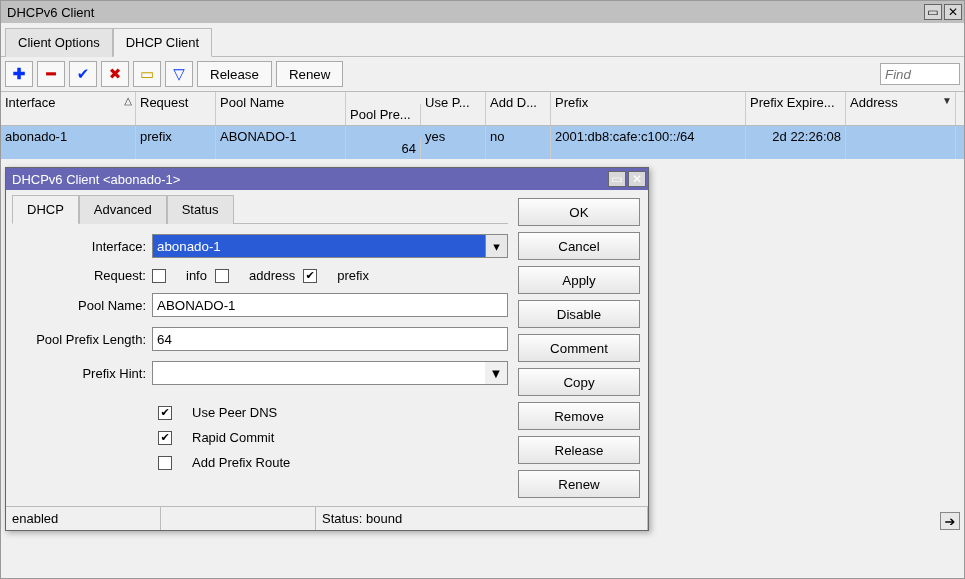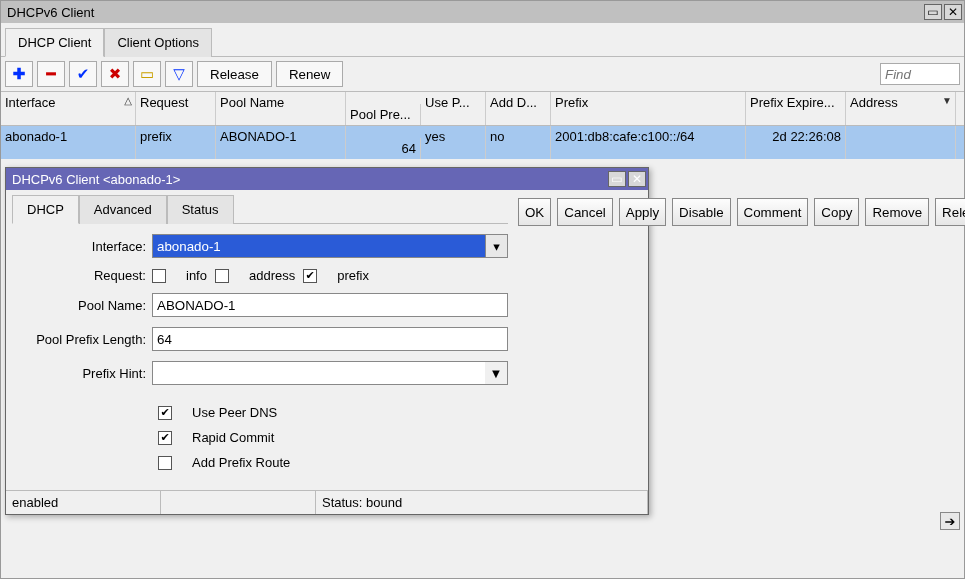--- a/index.html
+++ b/index.html
@@ -160,21 +160,21 @@
     padding: 0;
   }
   .dlg-left {
     flex: 1;
     padding: 0 10px 10px 6px;
   }
   .dlg-right {
     width: 130px;
     padding: 8px 8px 8px 0;
     display: flex;
-    flex-direction: row;
+    flex-direction: column;
     gap: 6px;
   }
   .dlg-btn {
     height: 28px;
     border: 1px solid #888;
     background: linear-gradient(#fdfdfd,#e6e6e6);
     cursor: pointer;
   }
   .subtabs {
     display: flex;
@@ -296,22 +296,22 @@
 
   <div class="titlebar">
     <span>DHCPv6 Client</span>
     <div class="title-buttons">
       <div class="tb-btn">▭</div>
       <div class="tb-btn">✕</div>
     </div>
   </div>
 
   <div class="tabs-row">
+    <div class="tab">Client Options</div>
     <div class="tab active">DHCP Client</div>
-    <div class="tab">Client Options</div>
   </div>
 
   <div class="toolbar">
     <button class="tbtn" style="color:#0030ff;font-weight:bold;">✚</button>
     <button class="tbtn" style="color:#c00;font-weight:bold;">━</button>
     <button class="tbtn" style="color:#0030ff;">✔</button>
     <button class="tbtn" style="color:#c00;">✖</button>
     <button class="tbtn" style="color:#c9a000;">▭</button>
     <button class="tbtn" style="color:#0030ff;">▽</button>
     <button class="btn">Release</button>

